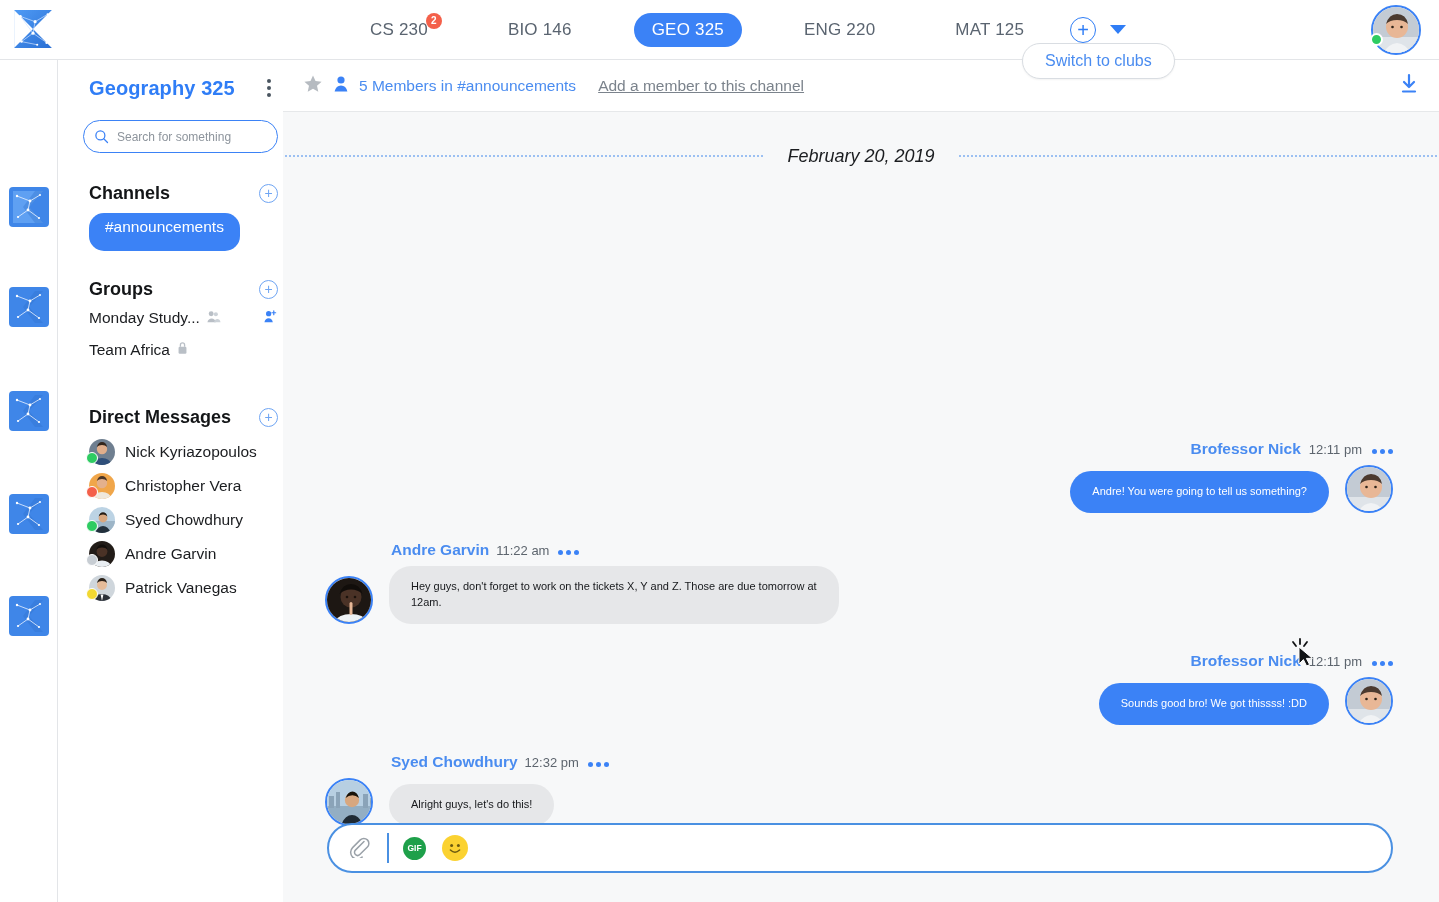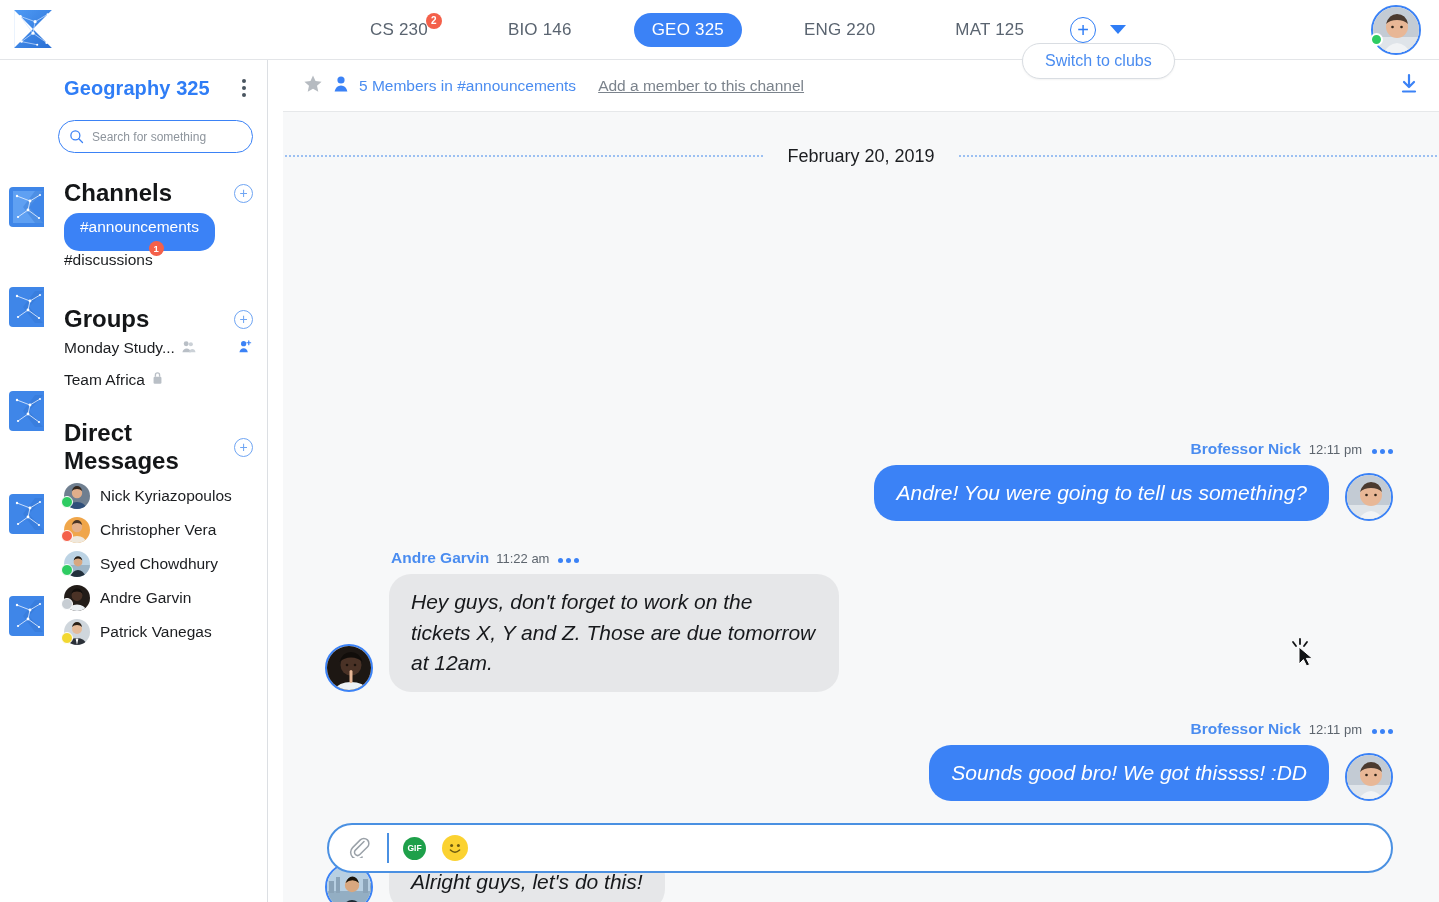--- a/index.html
+++ b/index.html
@@ -72,21 +72,21 @@
   }
   .rail-item {
     position: absolute; left: 9px; width: 40px; height: 40px; cursor: pointer;
   }
 
   
   .klogo { display: block; width: 100%; height: 100%; }
 
   
   .sidebar {
-    position: absolute; left: 44px; top: 60px; width: 224px; height: 842px;
+    position: absolute; left: 69px; top: 60px; width: 224px; height: 842px;
     background: #fff; border-right: 1px solid #dcdfe3; padding: 0 0 8px 0;
   }
   .side-title-row {
     display: flex; align-items: center; height: 56px; padding: 0 14px 0 20px;
   }
   .side-title {
     font-size: 20px; font-weight: 700; color: #2f7df6; letter-spacing: .1px;
     flex: 1;
   }
   .kebab { width: 18px; display: flex; flex-direction: column; align-items: center;
@@ -102,21 +102,21 @@
     border: none; outline: none; background: transparent;
     font-size: 12px; color: #6d7680; margin-left: 8px; width: 150px;
     font-family: "Liberation Sans", sans-serif;
   }
   .search-input::placeholder { color: #8d949c; }
 
   .sec-head {
     display: flex; align-items: center; padding: 0 14px 0 20px;
     margin-top: 28px; height: 24px;
   }
-  .sec-head-label { font-size: 24px; font-weight: 700; color: #141618; flex: 1; }
+  .sec-head-label { font-size: 18px; font-weight: 700; color: #141618; flex: 1; }
   .sec-plus {
     width: 19px; height: 19px; border-radius: 50%; border: 1.3px solid #6fa5f3;
     color: #6fa5f3; font-size: 14px; line-height: 16px; text-align: center;
     cursor: pointer; font-weight: 400;
   }
   .side-list { margin-top: 8px; }
   .side-row {
     position: relative; display: flex; 
     height: 28px; padding: 0 14px 0 20px; font-size: 15.5px; color: #1b1d20;
     cursor: pointer;
@@ -154,41 +154,41 @@
     cursor: pointer;
   }
   .dl-btn { margin-left: auto; cursor: pointer; }
 
   
   .messages {
     position: absolute; left: 283px; top: 112px; width: 1156px; height: 790px;
     background: #f7f8f9; overflow: hidden;
   }
   .date-divider {
-    display: flex; align-items: center; height: 44px; margin-top: 22px; padding: 0 2px;
+    display: flex; align-items: center; height: 44px; margin-top: 22px; padding: 0 2px; font-style: italic;
   }
   .dotline { flex: 1; height: 0; border-top: 2px dotted #9cc0f2; }
   .date-label { font-size: 18px; color: #1b1d20; padding: 0 24px; white-space: nowrap; }
 
   .msg { display: flex; padding: 0 46px 0 42px; margin-bottom: 2px; }
   .msg.left { justify-content: flex-start; }
   .msg.right { justify-content: flex-end; }
   .msg-col { display: flex; flex-direction: column; max-width: 640px; }
   .msg-meta { display: flex; align-items: baseline; gap: 7px; margin-bottom: 7px; }
   .msg-author { font-size: 15.5px; font-weight: 700; color: #4a8cf0; }
   .msg-time { font-size: 13px; color: #5d656e; }
   .msg-dots { display: inline-flex; gap: 3px; align-items: center; margin-left: 2px; cursor: pointer; }
   .msg-dots i { width: 5px; height: 5px; border-radius: 50%; background: #3b82f6; display: block; }
   .bubble-line { display: flex; align-items: flex-end; gap: 16px; }
   .msg-ava {
     width: 48px; height: 48px; border-radius: 50%; overflow: hidden;
     border: 2px solid #3b82f6; flex: 0 0 48px;
   }
   .bubble {
-    border-radius: 22px; padding: 13px 22px; font-size: 21px; line-height: 1.45; font-style: italic;
+    border-radius: 22px; padding: 13px 22px; font-size: 11px; line-height: 1.45;
   }
   .bubble.incoming { background: #e6e7e9; color: #17191c; }
   .bubble.outgoing { background: #3b82f6; color: #ffffff; }
   .meta-right { justify-content: flex-end; gap: 8px; }
 
   
   .composer {
     position: absolute; left: 327px; top: 823px; width: 1066px; height: 50px;
     border: 2px solid #4a90e2; border-radius: 25px; background: #fff;
     display: flex; align-items: center; padding: 0 16px 0 18px;
@@ -419,24 +419,20 @@
     </div>
 
     <div class="sec-head">
       <div class="sec-head-label">Channels</div>
       <div class="sec-plus">+</div>
     </div>
     <div class="side-list">
       <div class="side-row" style="height:38px;padding-left:14px">
         <span class="chan-pill">#announcements</span>
       </div>
-      <div class="side-row" style="height:30px">
-        <span>#discussions</span>
-        <span class="side-badge">1</span>
-      </div>
     </div>
 
     <div class="sec-head" style="margin-top:26px">
       <div class="sec-head-label">Groups</div>
       <div class="sec-plus">+</div>
     </div>
     <div class="side-list">
       <div class="side-row" style="height:32px">
         <span>Monday Study...</span>
         <span class="grp-icon">
@@ -463,21 +459,21 @@
             <path d="M4.6 6.5 V4.6 a2.4 2.4 0 0 1 4.8 0 V6.5" fill="none" stroke="#b9bfc6" stroke-width="1.5"></path>
           </svg>
         </span>
       </div>
     </div>
 
     <div class="sec-head" style="margin-top:32px">
       <div class="sec-head-label">Direct Messages</div>
       <div class="sec-plus">+</div>
     </div>
-    <div class="side-list" style="margin-top:20px">
+    <div class="side-list" style="margin-top:6px">
 
       <div class="dm-row">
         <span class="dm-ava-wrap">
           <span class="dm-ava">
             <svg viewBox="0 0 26 26" width="26" height="26">
               <rect width="26" height="26" fill="#6f7f90"></rect>
               <circle cx="13" cy="10" r="5.2" fill="#e0ae8b"></circle>
               <path d="M3 26 q2.5-7 10-7 q7.5 0 10 7 z" fill="#2f4f7a"></path>
               <path d="M7.8 8 q1.5-5 5.2-5 q4 0 5.2 5 q-2-2-5.2-2 q-3.3 0-5.2 2z" fill="#33261c"></path>
             </svg>

